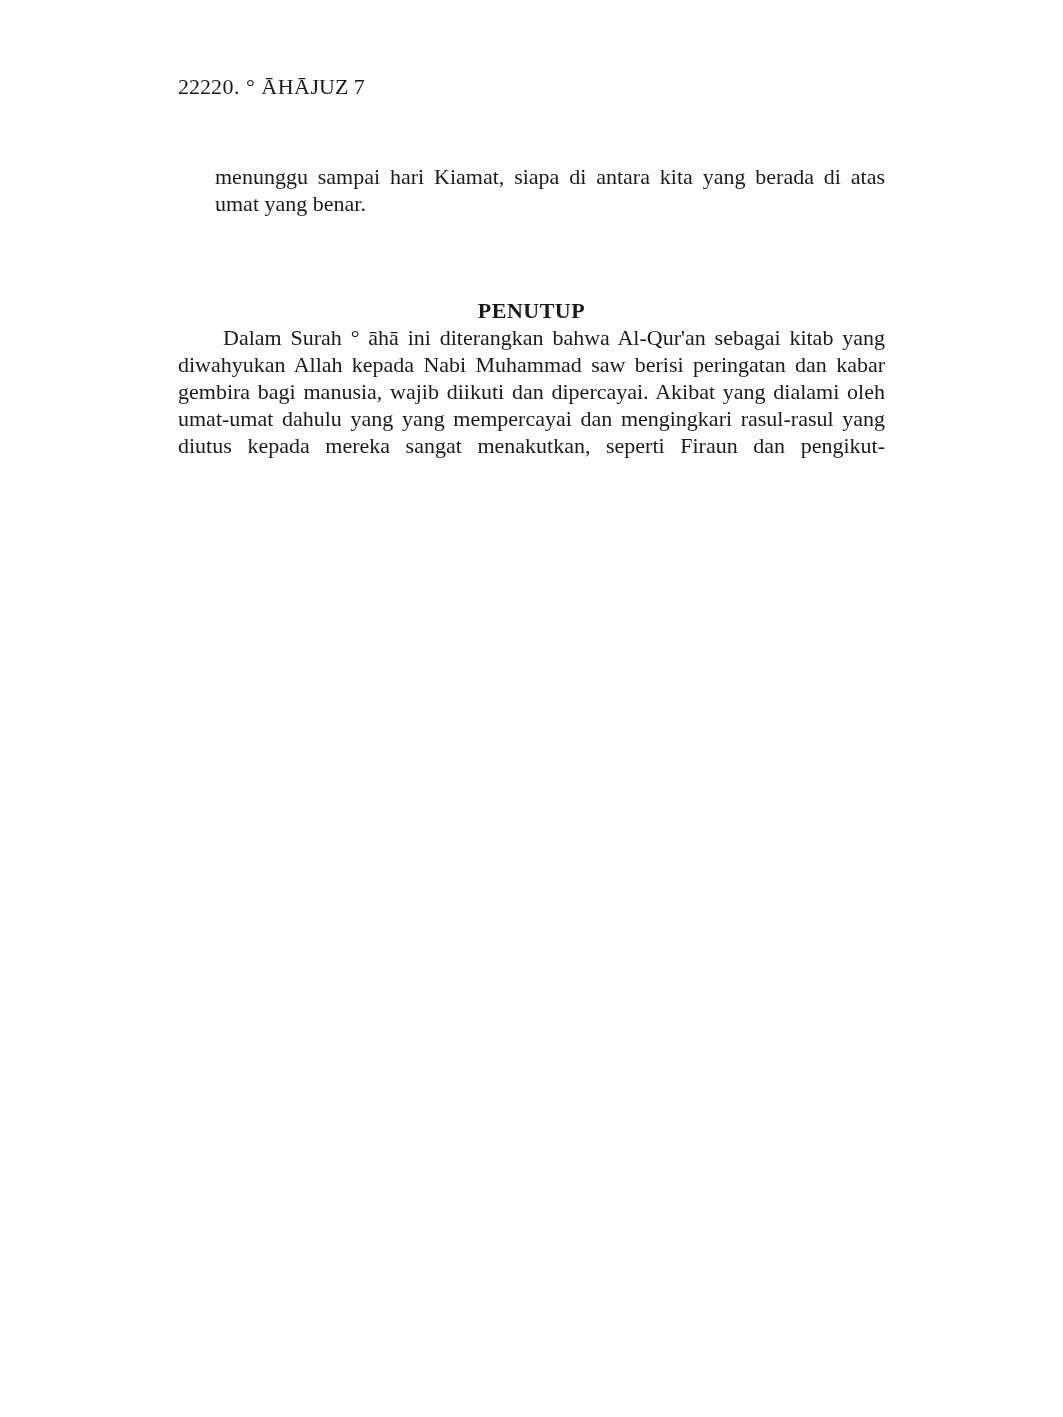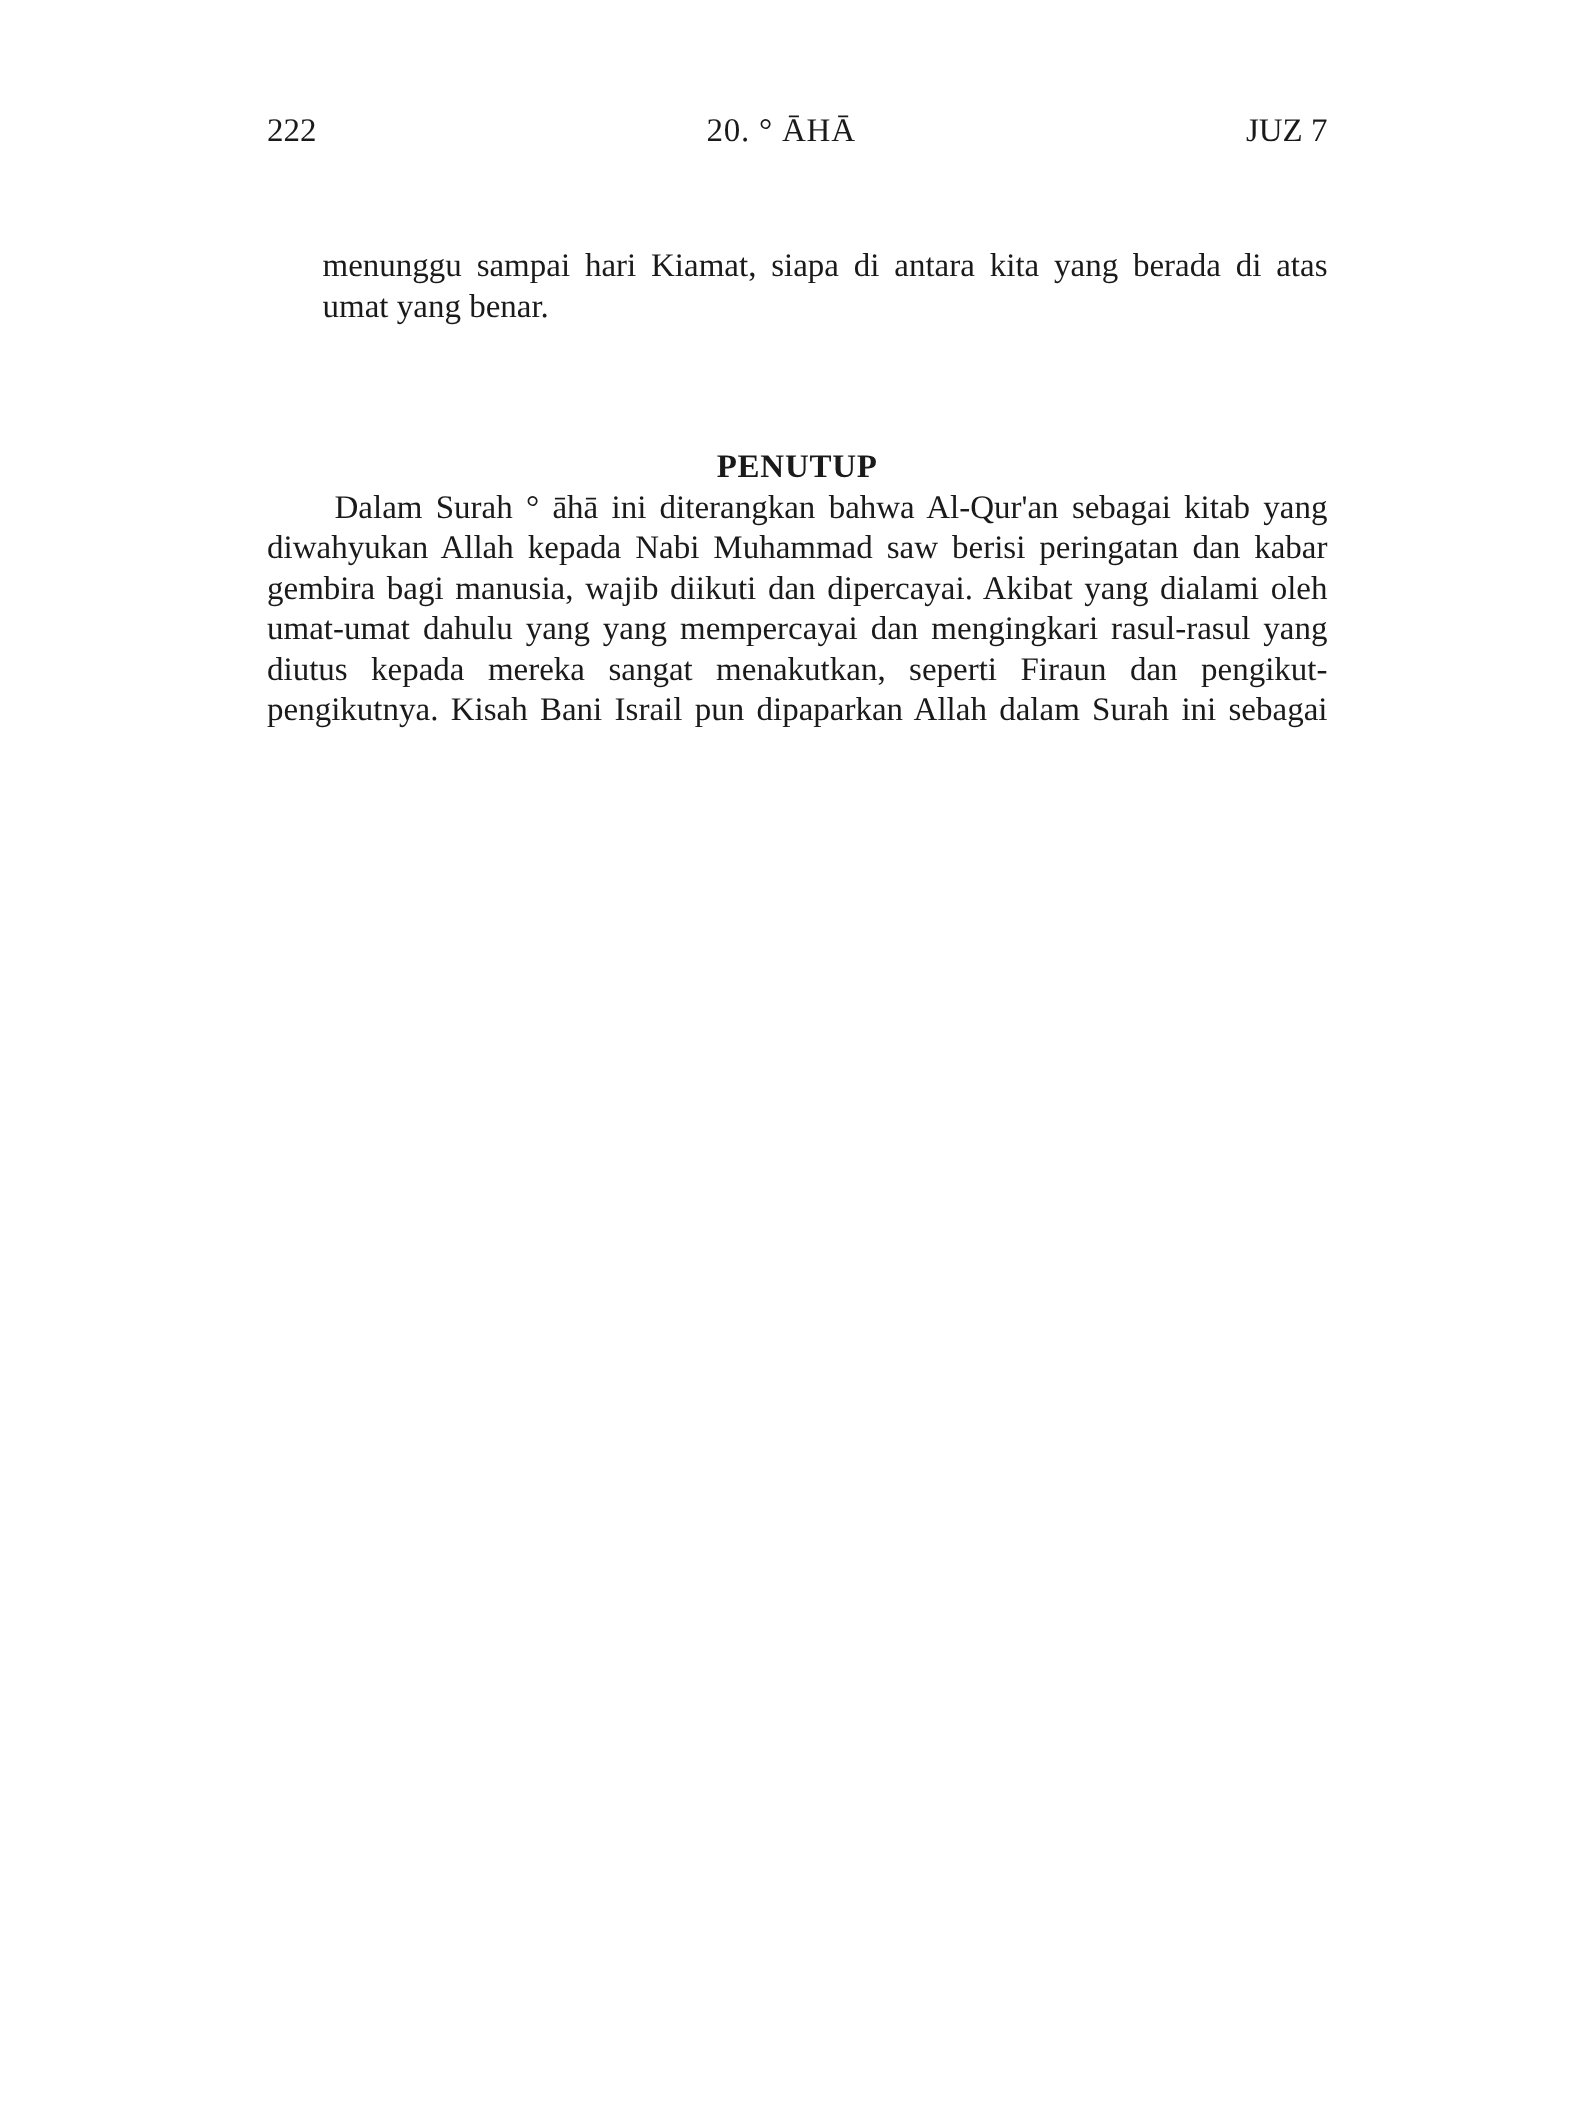--- a/index.html
+++ b/index.html
@@ -18,21 +18,21 @@
     overflow: hidden;
   }
   .content {
     position: absolute;
     left: 178px;
     top: 0;
     width: 707px;
   }
   .running-header {
     display: flex;
-    justify-content: space-between;
+    justify-content: flex-start;
     align-items: baseline;
     margin-top: 73px;
     font-size: 22px;
     line-height: 27px;
   }
   .running-header .hdr-center {
     letter-spacing: 0.5px;
   }
   .para {
     font-size: 22px;
@@ -85,17 +85,16 @@
     </div>
 
     <div class="section-heading">PENUTUP</div>
 
     <div class="para para-closing">
       <span class="line just indent">Dalam Surah ° āhā ini diterangkan bahwa Al-Qur'an sebagai kitab yang</span>
       <span class="line just">diwahyukan Allah kepada Nabi Muhammad saw berisi peringatan dan kabar</span>
       <span class="line just">gembira bagi manusia, wajib diikuti dan dipercayai. Akibat yang dialami oleh</span>
       <span class="line just">umat-umat dahulu yang yang mempercayai dan mengingkari rasul-rasul yang</span>
       <span class="line just">diutus kepada mereka sangat menakutkan, seperti Firaun dan pengikut-</span>
-      <span class="line just">pengikutnya. Kisah Bani Israil pun dipaparkan Allah dalam Surah ini sebagai</span>
     </div>
 
   </div>
 </div>
 
 </body></html>

